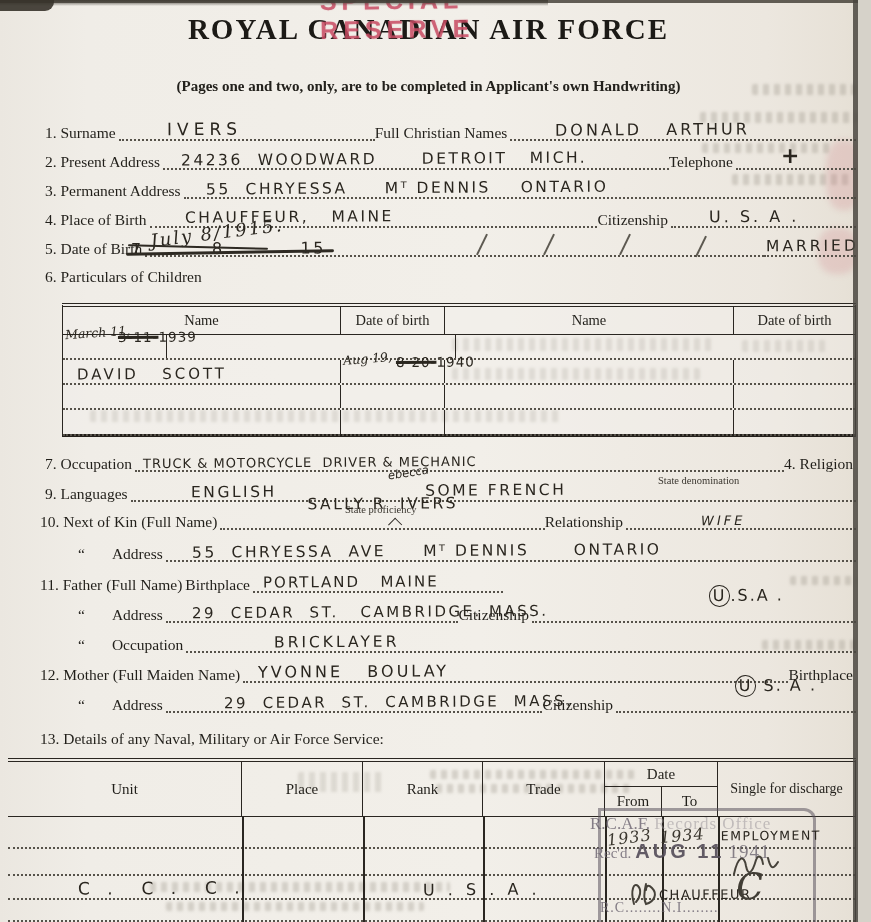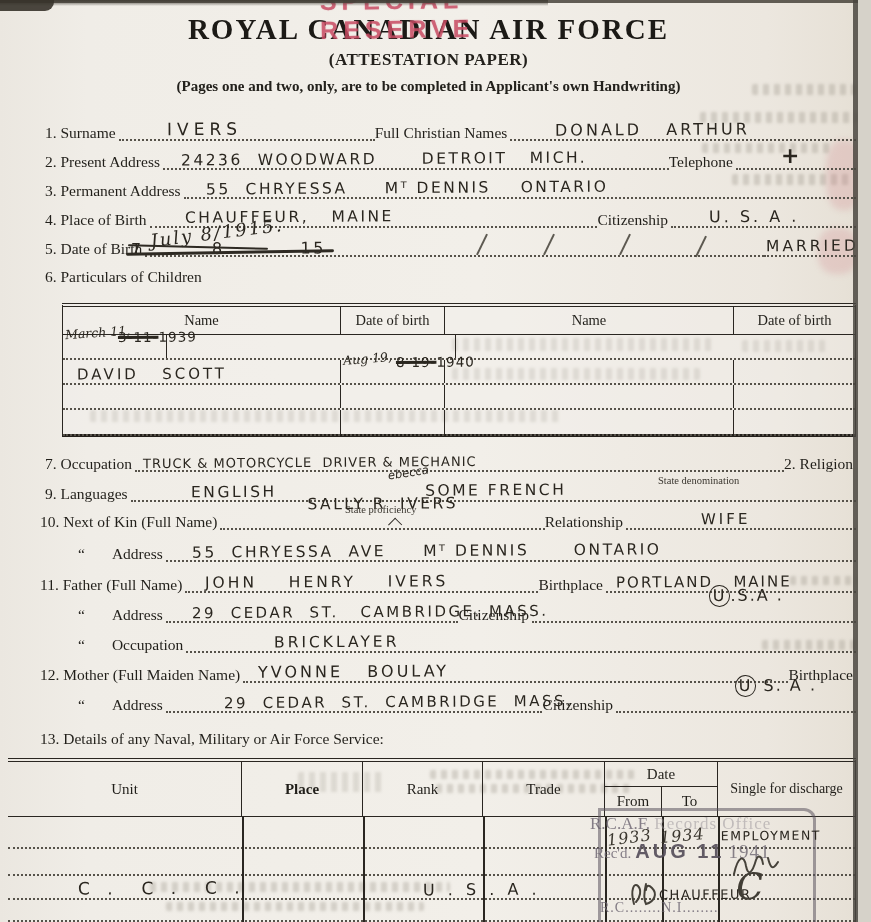--- a/index.html
+++ b/index.html
@@ -69,21 +69,20 @@
   <div class="pink" style="left:826px;top:140px;width:36px;height:70px;"></div>
   <div class="pink" style="left:818px;top:228px;width:40px;height:46px;"></div>
 
   
   <div class="abs" style="left:320px;top:-15px;width:300px;z-index:5;font-family:'Liberation Sans',sans-serif;
               font-weight:bold;font-size:25px;letter-spacing:5px;color:rgba(200,75,99,.72);
               transform:rotate(-0.8deg);text-shadow:0 0 1px rgba(200,75,99,.5);">SPECIAL RESERVE</div>
 
   
   <div class="abs centered" style="top:13px;font-size:29px;font-weight:bold;letter-spacing:2px;color:#1c1a16;">ROYAL CANADIAN AIR FORCE</div>
-  <div class="abs centered" style="top:50px;font-size:17px;font-weight:bold;letter-spacing:.5px;">(ATTESTATION PAPER)</div>
   <div class="abs centered" style="top:78px;font-size:15px;font-weight:bold;">(Pages one and two, only, are to be completed in Applicant's own Handwriting)</div>
 
   
   <div class="line" style="left:45px;top:111px;">
     <span class="plabel">1. Surname</span>
     <span class="dseg" style="flex-grow:1;">
       <span class="hw" style="margin-left:48px;font-size:17px;letter-spacing:5px;">IVERS</span>
     </span>
     <span class="plabel">Full Christian Names</span>
     <span class="dseg" style="flex-grow:1.35;">
@@ -164,21 +163,21 @@
       <span class="ct-cell" style="width:289px;"></span>
       <span class="ct-cell end" style="flex:1;"></span>
     </div>
     <div class="ct-row">
       <span class="ct-cell" style="width:278px;">
         <span class="hw" style="margin-left:14px;letter-spacing:3px;">DAVID   SCOTT</span>
       </span>
       <span class="ct-cell" style="width:104px;">
         <span class="abs" style="top:-9px;left:2px;font-family:'DejaVu Serif',serif;font-style:italic;font-size:12.5px;transform:rotate(-5deg);color:#2a261f;">Aug 19,</span>
         <span class="hw" style="margin-left:2px;font-size:13.5px;letter-spacing:1px;">
-          <span style="text-decoration:line-through;text-decoration-thickness:2.5px;">8-19-</span><span>1940</span>
+          <span style="text-decoration:line-through;text-decoration-thickness:2.5px;">8-20-</span><span>1940</span>
         </span>
       </span>
       <span class="ct-cell" style="width:289px;"></span>
       <span class="ct-cell end" style="flex:1;"></span>
     </div>
     <div class="ct-row">
       <span class="ct-cell" style="width:278px;"></span>
       <span class="ct-cell" style="width:104px;"></span>
       <span class="ct-cell" style="width:289px;"></span>
       <span class="ct-cell end" style="flex:1;"></span>
@@ -190,21 +189,21 @@
       <span class="ct-cell end" style="flex:1;"></span>
     </div>
   </div>
 
   
   <div class="line" style="left:45px;top:442px;">
     <span class="plabel">7. Occupation</span>
     <span class="dseg">
       <span class="hw" style="margin-left:8px;font-size:13px;letter-spacing:1px;">TRUCK &amp; MOTORCYCLE  DRIVER &amp; MECHANIC</span>
     </span>
-    <span class="plabel">2. Religion</span>
+    <span class="plabel">4. Religion</span>
   </div>
   <div class="sub" style="left:658px;top:475px;">State denomination</div>
 
   
   <div class="line" style="left:45px;top:472px;">
     <span class="plabel">9. Languages</span>
     <span class="dseg">
       <span class="hw" style="margin-left:60px;font-size:15.5px;">ENGLISH                    SOME FRENCH</span>
     </span>
   </div>
@@ -213,39 +212,36 @@
   
   <div class="line" style="left:40px;top:500px;">
     <span class="plabel">10. Next of Kin (Full Name)</span>
     <span class="dseg">
       <span class="hw" style="margin-left:28px;font-size:15.5px;">
         <span>SALLY R</span><span class="abs" style="top:-13px;margin-left:2px;font-size:11.5px;font-style:italic;letter-spacing:0;transform:rotate(-8deg);">ebecca</span><span class="caret" style="margin-left:4px;bottom:-2px;"></span><span style="margin-left:14px;">IVERS</span>
       </span>
     </span>
     <span class="plabel">Relationship</span>
     <span class="dseg fw" style="width:230px;">
-      <span class="hw" style="margin-left:75px;font-size:15px;letter-spacing:3px;">WIFE</span>
+      <span class="hw" style="margin-left:75px;font-size:13px;letter-spacing:3px;font-style:italic;">WIFE</span>
     </span>
   </div>
 
   
   <div class="line" style="left:78px;top:532px;">
     <span class="plabel" style="margin-right:24px;">“</span>
     <span class="plabel">Address</span>
     <span class="dseg">
       <span class="hw" style="margin-left:26px;font-size:15.5px;">55  CHRYESSA  AVE     Mᵀ DENNIS      ONTARIO</span>
     </span>
   </div>
 
   
   <div class="line" style="left:40px;top:563px;">
     <span class="plabel">11. Father (Full Name)</span>
-    <span class="dseg">
-      <span class="hw" style="margin-left:20px;font-size:15.5px;letter-spacing:3px;">JOHN    HENRY    IVERS</span>
-    </span>
     <span class="plabel">Birthplace</span>
     <span class="dseg fw" style="width:250px;">
       <span class="hw" style="margin-left:10px;font-size:15px;letter-spacing:2px;">PORTLAND   MAINE</span>
     </span>
   </div>
 
   
   <div class="line" style="left:78px;top:593px;">
     <span class="plabel" style="margin-right:24px;">“</span>
     <span class="plabel">Address</span>
@@ -293,21 +289,21 @@
     </span>
   </div>
 
   
   <div class="abs plabel" style="left:40px;top:730px;z-index:2;font-size:15.5px;">13. Details of any Naval, Military or Air Force Service:</div>
 
   
   <div class="stable">
     <div class="st-head">
       <span class="st-hcell" style="width:234px;">Unit</span>
-      <span class="st-hcell" style="width:121px;font-weight:bold;">Place</span>
+      <span class="st-hcell" style="width:121px;">Place</span>
       <span class="st-hcell" style="width:120px;">Rank</span>
       <span class="st-hcell" style="width:122px;">Trade</span>
       <span class="st-hcell" style="width:113px;padding:0;flex-direction:column;align-items:stretch;justify-content:flex-start;">
         <span style="height:25px;display:flex;align-items:center;justify-content:center;border-bottom:1.5px solid #2a2621;box-sizing:border-box;">Date</span>
         <span style="flex:1;display:flex;">
           <span style="width:57px;display:flex;align-items:center;justify-content:center;border-right:1.5px solid #2a2621;box-sizing:border-box;">From</span>
           <span style="flex:1;display:flex;align-items:center;justify-content:center;">To</span>
         </span>
       </span>
       <span class="st-hcell" style="flex:1;border-right:none;font-size:14px;text-align:center;line-height:1.15;padding:0 6px;">Single for discharge</span>

